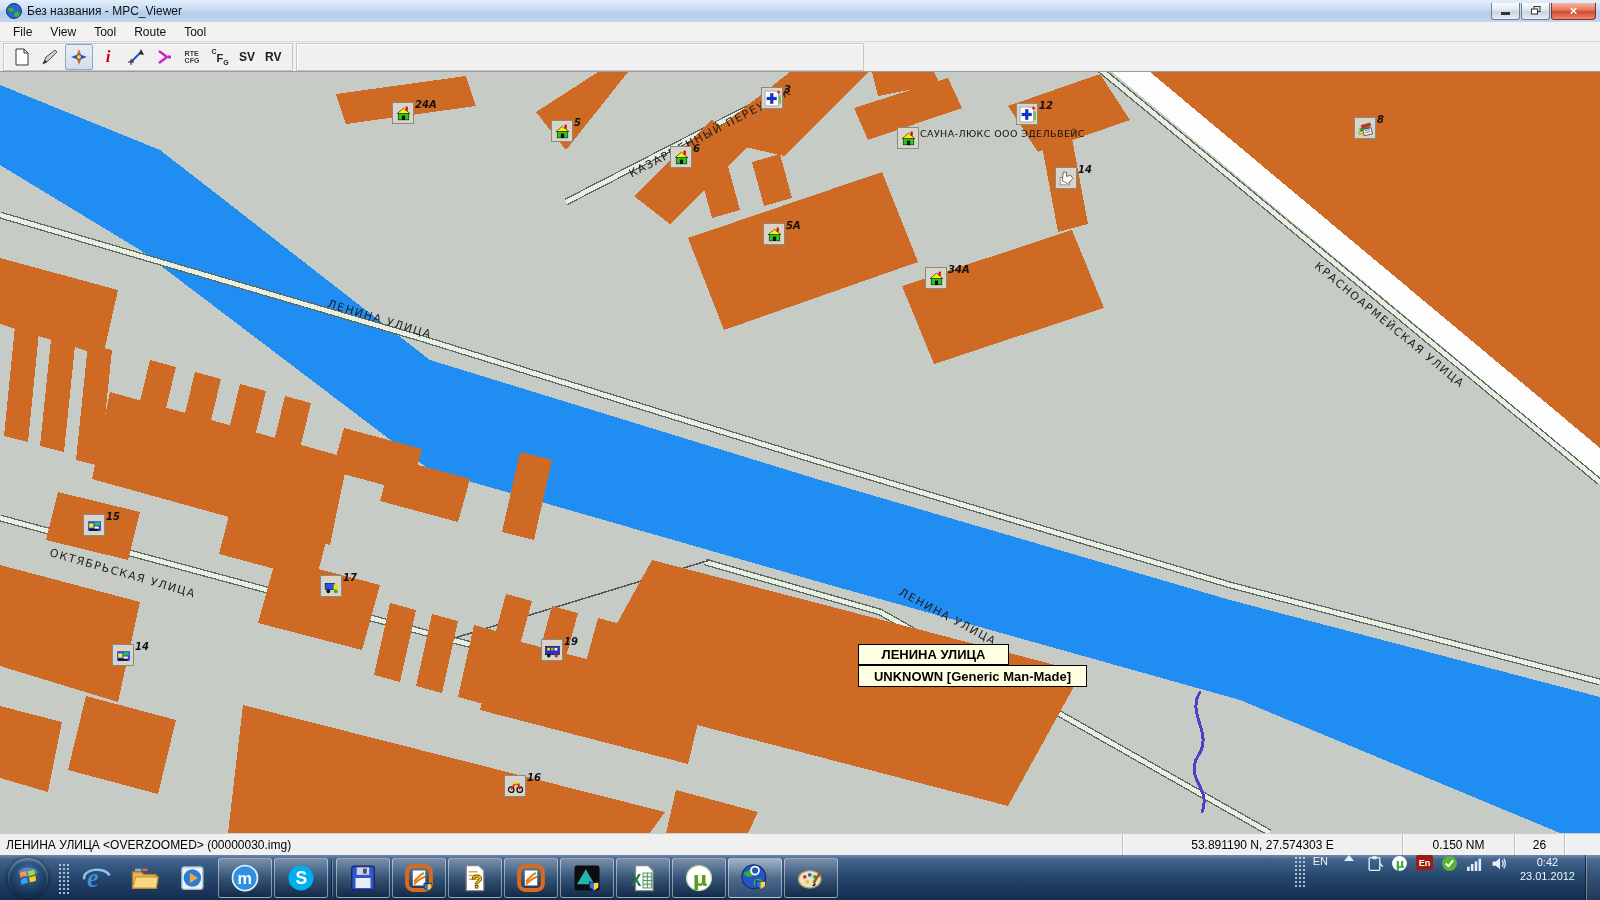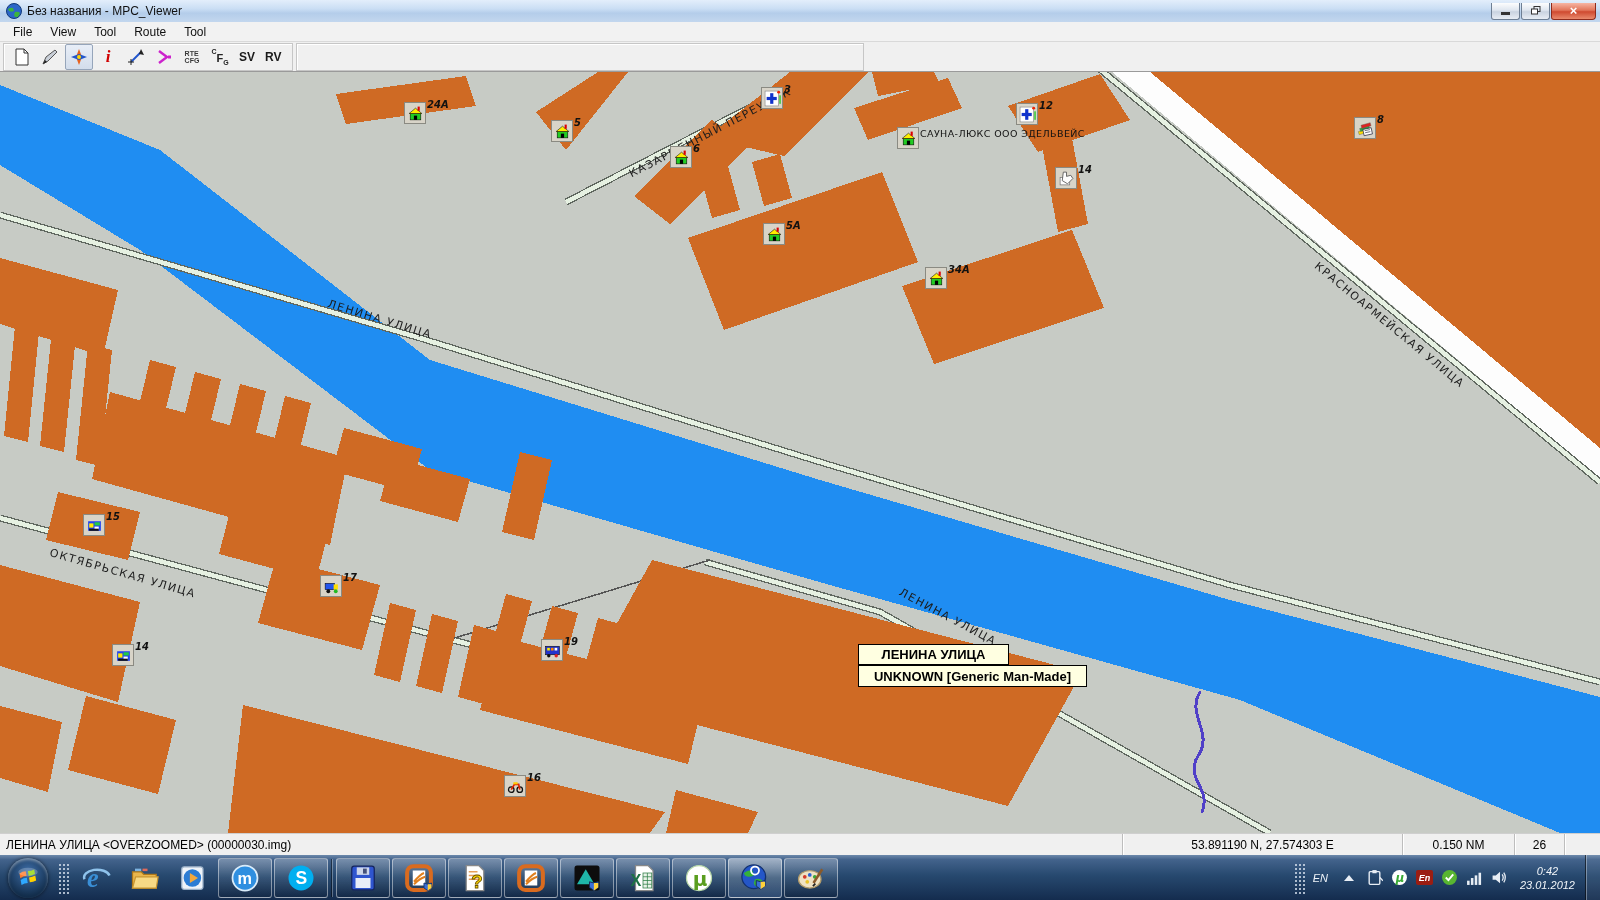--- a/index.html
+++ b/index.html
@@ -83,21 +83,21 @@
     background-image:radial-gradient(rgba(220,230,242,.75) 1px,transparent 1.4px);
     background-size:4px 4px;background-position:1px 1px;}
   .tb-icon,.tb-btn{height:40px;display:flex;align-items:center;justify-content:center;margin:0 1px;}
   .tb-icon{width:46px;}
   .tb-btn{width:54px;border:1px solid rgba(255,255,255,.45);border-radius:3px;box-sizing:border-box;
     background:linear-gradient(180deg,rgba(255,255,255,.28),rgba(255,255,255,.08) 50%,rgba(0,0,0,.12));}
   .tb-btn.active{background:linear-gradient(180deg,rgba(255,255,255,.5),rgba(255,255,255,.2) 50%,rgba(120,160,210,.25));}
   .tb-btn svg,.tb-icon svg{width:30px;height:30px;}
   .tb-sep{width:0;height:38px;border-left:1px solid rgba(0,0,0,.45);border-right:1px solid rgba(255,255,255,.3);margin:0 2px;}
   .tb-flex{flex:1;}
-  .tray{display:flex;align-items:center;height:100%;font-style:italic;}
+  .tray{display:flex;height:100%;}
   .tray-lang{color:#eef3f8;font-size:11px;margin:0 8px 0 4px;}
   .tray-up{width:0;height:0;border-left:5px solid transparent;border-right:5px solid transparent;
     border-bottom:6px solid #e8eef5;margin:0 8px;}
   .tray-ic{width:17px;height:17px;margin:0 4px;display:flex;align-items:center;justify-content:center;}
   .tray-en{width:17px;height:15px;background:#9b1d12;color:#fff;font-size:9px;font-weight:bold;
     display:flex;align-items:center;justify-content:center;border-radius:2px;margin:0 4px;}
   .tray-clock{color:#f2f6fa;font-size:11px;text-align:center;line-height:14px;margin:0 10px 0 8px;}
   .show-desktop{width:14px;height:45px;border-left:1px solid rgba(0,0,0,.6);
     box-shadow:inset 1px 0 0 rgba(255,255,255,.35);background:rgba(255,255,255,.06);}
 </style>
@@ -260,21 +260,21 @@
     </svg>
 
     <div id="label-layer">
         <div class="street-label" style="left: 630px; top: 96px; transform: rotate(-27.5deg);">КАЗАРМЕННЫЙ ПЕРЕУЛОК</div>
         <div class="street-label" style="left: 328px; top: 225px; transform: rotate(17deg);">ЛЕНИНА УЛИЦА</div>
         <div class="street-label" style="left: 1316px; top: 186px; transform: rotate(39.5deg);">КРАСНОАРМЕЙСКАЯ УЛИЦА</div>
         <div class="street-label" style="left: 50px; top: 474px; transform: rotate(16deg);">ОКТЯБРЬСКАЯ УЛИЦА</div>
         <div class="street-label" style="left: 900px; top: 513px; transform: rotate(28deg);">ЛЕНИНА УЛИЦА</div>
       </div>
     <div id="poi-layer">
-        <div class="poi" style="left: 404px; top: 30px; text-align: center;">
+        <div class="poi" style="left: 392px; top: 30px; text-align: center;">
           <div class="poi-box">
             <svg viewBox="0 0 16 16">
               <rect x="3" y="8" width="10" height="6" fill="#22cc22" stroke="#000" stroke-width="0.5"></rect>
               <polygon points="2,8 8,3 14,8" fill="#ffee00" stroke="#000" stroke-width="0.5"></polygon>
               <rect x="10" y="1.5" width="2" height="4" fill="#dd0000"></rect>
               <rect x="6.5" y="10" width="3" height="4" fill="#000"></rect>
             </svg>
           </div>
           <span class="poi-label">24A</span>
         </div>

